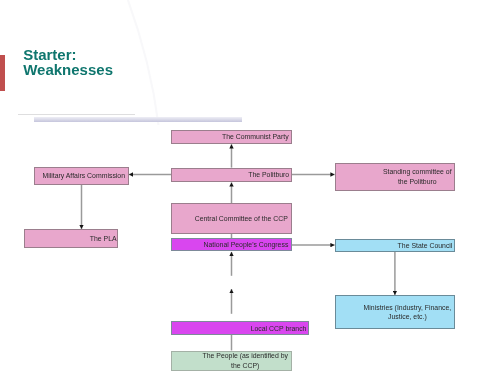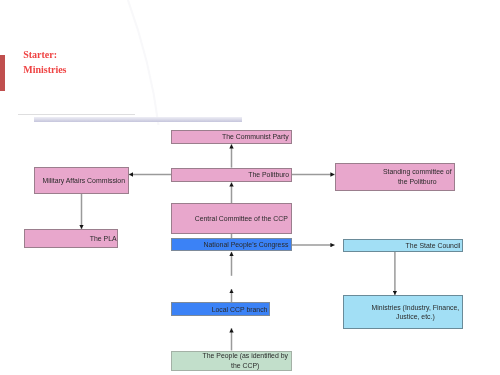--- a/index.html
+++ b/index.html
@@ -1,38 +1,38 @@
 <!DOCTYPE html>
 <html><head>
 <meta charset="utf-8">
 <style>
   html,body{margin:0;padding:0;}
   body{width:500px;height:375px;background:#ffffff;font-family:"Liberation Sans",sans-serif;overflow:hidden;position:relative;}
   #slide{position:absolute;inset:0;background:#fff;}
   .accent-bar{position:absolute;left:0;top:54.8px;width:5.3px;height:36.3px;background:#c04f4e;}
-  .slide-title{position:absolute;left:23.2px;top:46.6px;width:220px;font-size:10px;font-weight:bold;line-height:15.8px;color:#ef4444;letter-spacing:0px;font-family:Liberation Serif, serif;}
+  .slide-title{position:absolute;left:23.2px;top:46.6px;width:220px;font-size:15px;font-weight:bold;line-height:15.8px;color:#0f766e;letter-spacing:0px;}
   .rule-thin{position:absolute;left:18px;top:113.6px;width:117px;height:1.8px;background:#dededf;}
   .rule-thick{position:absolute;left:34px;top:117.2px;width:208px;height:4.8px;background:linear-gradient(to bottom,#eeeef5 0%,#e2e2ee 30%,#d4d4e5 65%,#c5c5dc 100%);}
   .swoosh{position:absolute;left:0;top:0;width:500px;height:375px;}
   .node{position:absolute;box-sizing:border-box;border:0.8px solid #6b5563;display:flex;align-items:center;justify-content:flex-end;text-align:center;font-size:7.3px;color:#2a2a2a;line-height:9.2px;}
   .node>span{display:block;transform:scaleX(0.945);}
   .pink{background:#e8a7cc;border-color:#9b7e8d;}
-  .blue{background:#3b82f6;border-color:#7d8a99;}
-  .cyan{background:#a2dff5;border-color:#6a8b99;margin-left:8px;}
+  .blue{background:#d946ef;border-color:#7d8a99;}
+  .cyan{background:#a2dff5;border-color:#6a8b99;}
   .green{background:#c2dfcb;border-color:#a4b1a6;}
   svg.conn{position:absolute;left:0;top:0;width:500px;height:375px;overflow:visible;}
 </style>
 </head>
 <body>
 
 <div id="slide">
   <div class="accent-bar"></div>
   <div class="slide-title">
     <div>Starter:</div>
-    <div>Ministries</div>
+    <div>Weaknesses</div>
   </div>
   <svg class="swoosh" viewBox="0 0 500 375" preserveAspectRatio="none">
     <path d="M127.9,0 Q150.6,62.5 158.5,125" stroke="#f8f8fa" stroke-width="2.1" fill="none"></path>
   </svg>
   <div class="rule-thin"></div>
   <div class="rule-thick"></div>
 
   <svg class="conn" viewBox="0 0 500 375">
     <defs>
       <marker id="ah" markerWidth="4.5" markerHeight="4.4" refX="4.3" refY="2.2" orient="auto" markerUnits="userSpaceOnUse">
@@ -53,40 +53,40 @@
       <line x1="231.5" y1="350.5" x2="231.5" y2="328.2"></line>
     </g>
   </svg>
 
   <div class="node pink" style="left:171.3px;top:129.5px;width:120.4px;height:14.1px">
       <span>The Communist Party</span>
     </div>
   <div class="node pink" style="left:171.3px;top:167.6px;width:120.4px;height:14.1px">
       <span>The Politburo</span>
     </div>
-  <div class="node pink" style="left:34.3px;top:166.8px;width:94.4px;height:27px">
+  <div class="node pink" style="left:34.3px;top:166.8px;width:94.4px;height:18px">
       <span>Military Affairs Commission</span>
     </div>
   <div class="node pink" style="left:334.7px;top:162.7px;width:120.4px;height:28px">
       <span><span>Standing committee of</span><br><span>the Politburo</span></span>
     </div>
   <div class="node pink" style="left:24px;top:229px;width:94px;height:19px">
       <span>The PLA</span>
     </div>
   <div class="node pink" style="left:171.3px;top:203.3px;width:120.4px;height:31px">
       <span>Central Committee of the CCP</span>
     </div>
   <div class="node blue" style="left:171.3px;top:238px;width:120.4px;height:13.1px">
       <span>National People's Congress</span>
     </div>
   <div class="node cyan" style="left:334.7px;top:238.6px;width:120.4px;height:13.2px">
       <span>The State Council</span>
     </div>
   <div class="node cyan" style="left:334.7px;top:295px;width:120.4px;height:34px">
       <span><span>Ministries (Industry, Finance,</span><br><span>Justice, etc.)</span></span>
     </div>
-  <div class="node blue" style="left:171.3px;top:302px;width:99px;height:14.3px">
+  <div class="node blue" style="left:171.3px;top:321px;width:138px;height:14.3px">
       <span>Local CCP branch</span>
     </div>
   <div class="node green" style="left:171.3px;top:350.5px;width:120.4px;height:20.1px">
       <span><span>The People (as identified by</span><br><span>the CCP)</span></span>
     </div>
 </div>
 
 </body></html>

